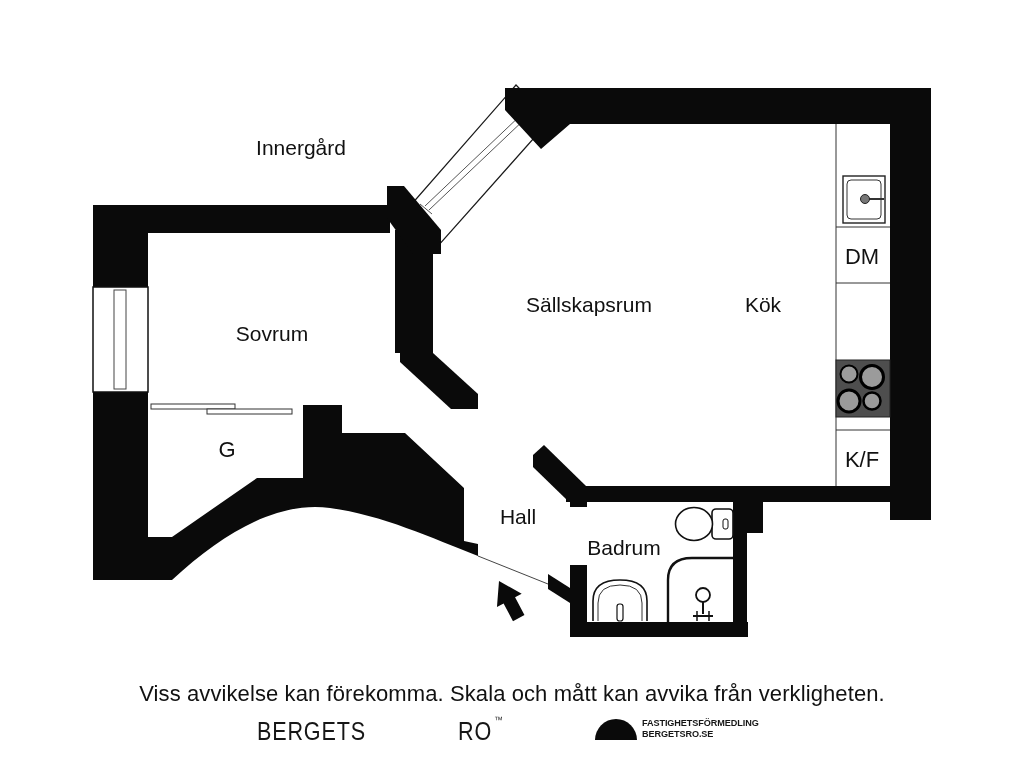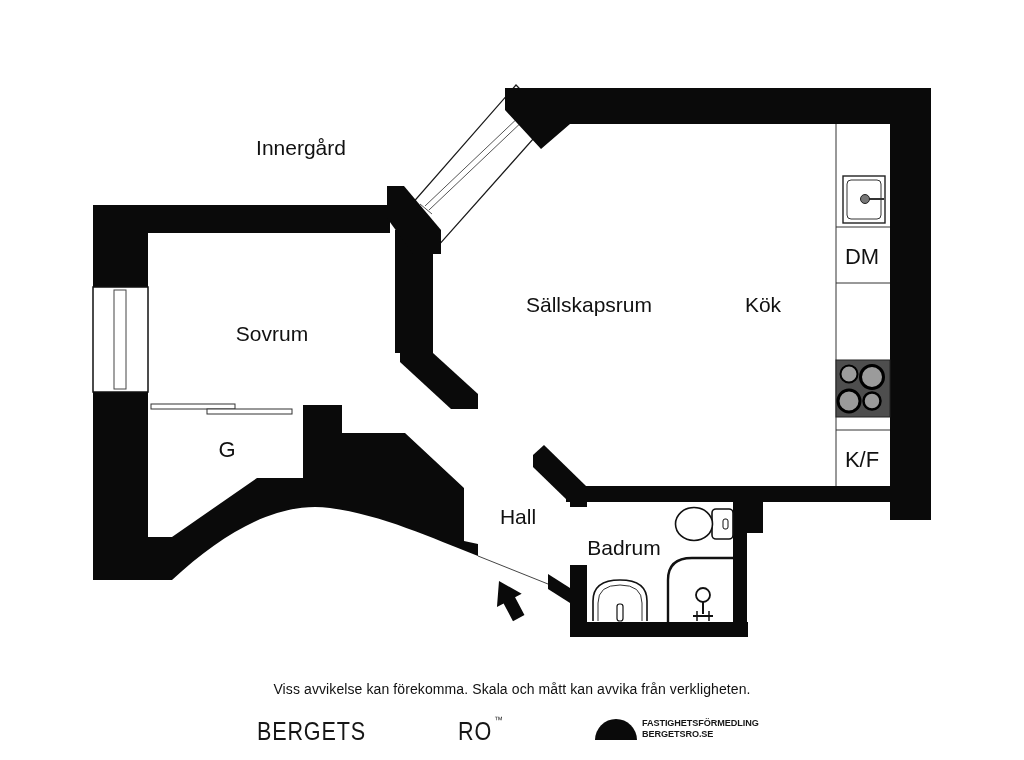--- a/index.html
+++ b/index.html
@@ -2,21 +2,21 @@
 <html><head>
 <meta charset="utf-8">
 <style>
   html,body{margin:0;padding:0;background:#ffffff;}
   #stage{position:relative;width:1024px;height:760px;background:#ffffff;overflow:hidden;
          font-family:"Liberation Sans", sans-serif;}
   #plan-svg{position:absolute;left:0;top:0;}
   .room-label{font-family:"Liberation Sans", sans-serif;font-size:21px;fill:#111;}
   .appliance-label{font-family:"Liberation Sans", sans-serif;font-size:22px;fill:#111;}
   .footer{position:absolute;left:0;right:0;}
-  #disclaimer{top:681px;text-align:center;font-size:14px;color:#111;letter-spacing:0.1px;}
+  #disclaimer{top:681px;text-align:center;font-size:22px;color:#111;letter-spacing:0.1px;}
   .brand-word{position:absolute;top:716px;font-size:26px;color:#161616;letter-spacing:1px;
               transform:scaleX(0.83);transform-origin:left top;white-space:nowrap;}
   #brand-first{left:257px;}
   #brand-second{left:458px;}
   #brand-tm{position:absolute;left:494px;top:715px;font-size:9px;color:#333;}
   #brand-dome{position:absolute;left:595px;top:719px;width:42px;height:21px;background:#0a0a0a;
               border-radius:42px 42px 0 0;}
   #brand-sub{position:absolute;left:642px;top:718px;font-size:9.5px;font-weight:700;color:#161616;
              line-height:10.5px;letter-spacing:-0.1px;transform:scaleX(0.96);transform-origin:left top;}
 </style>

